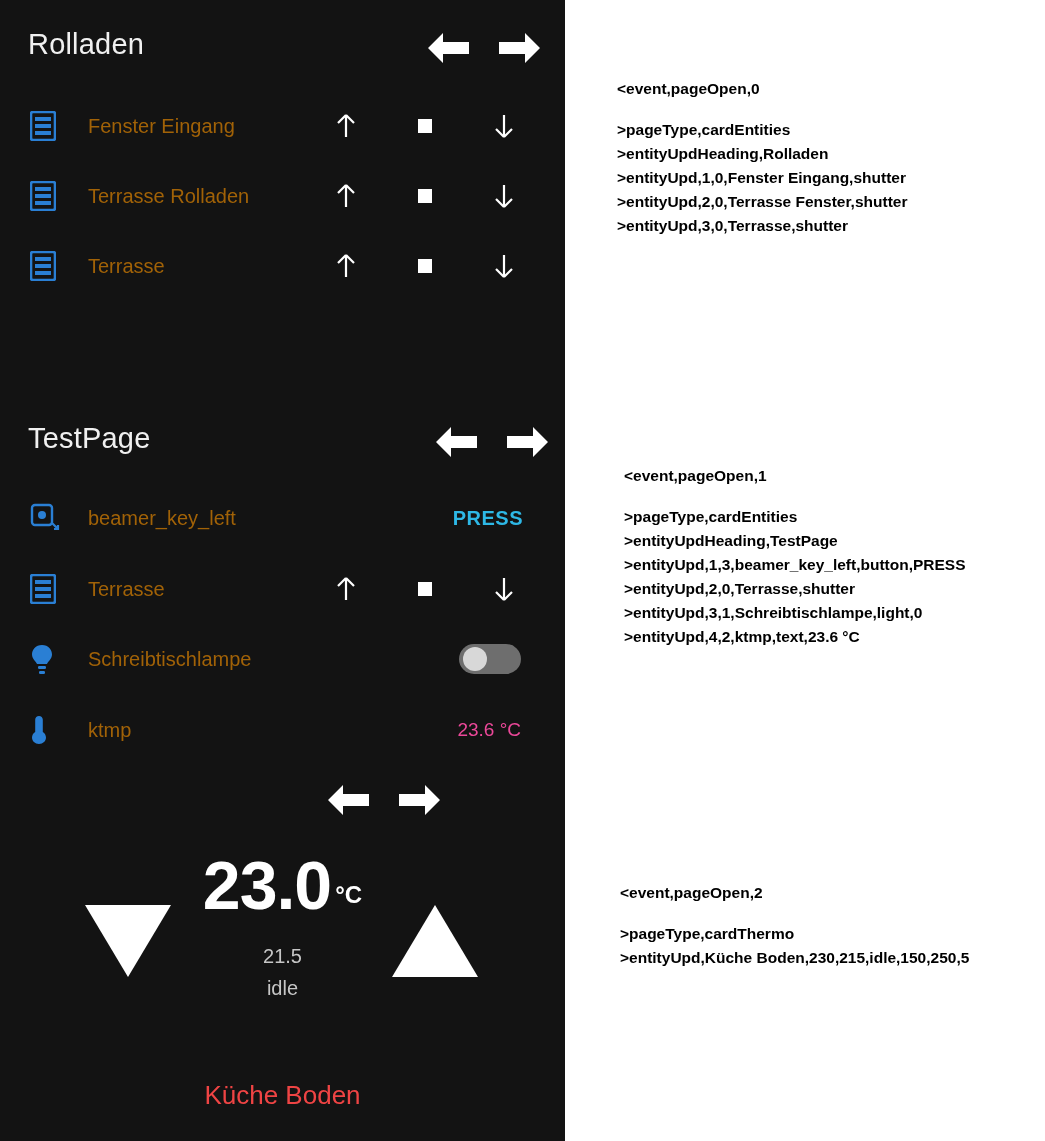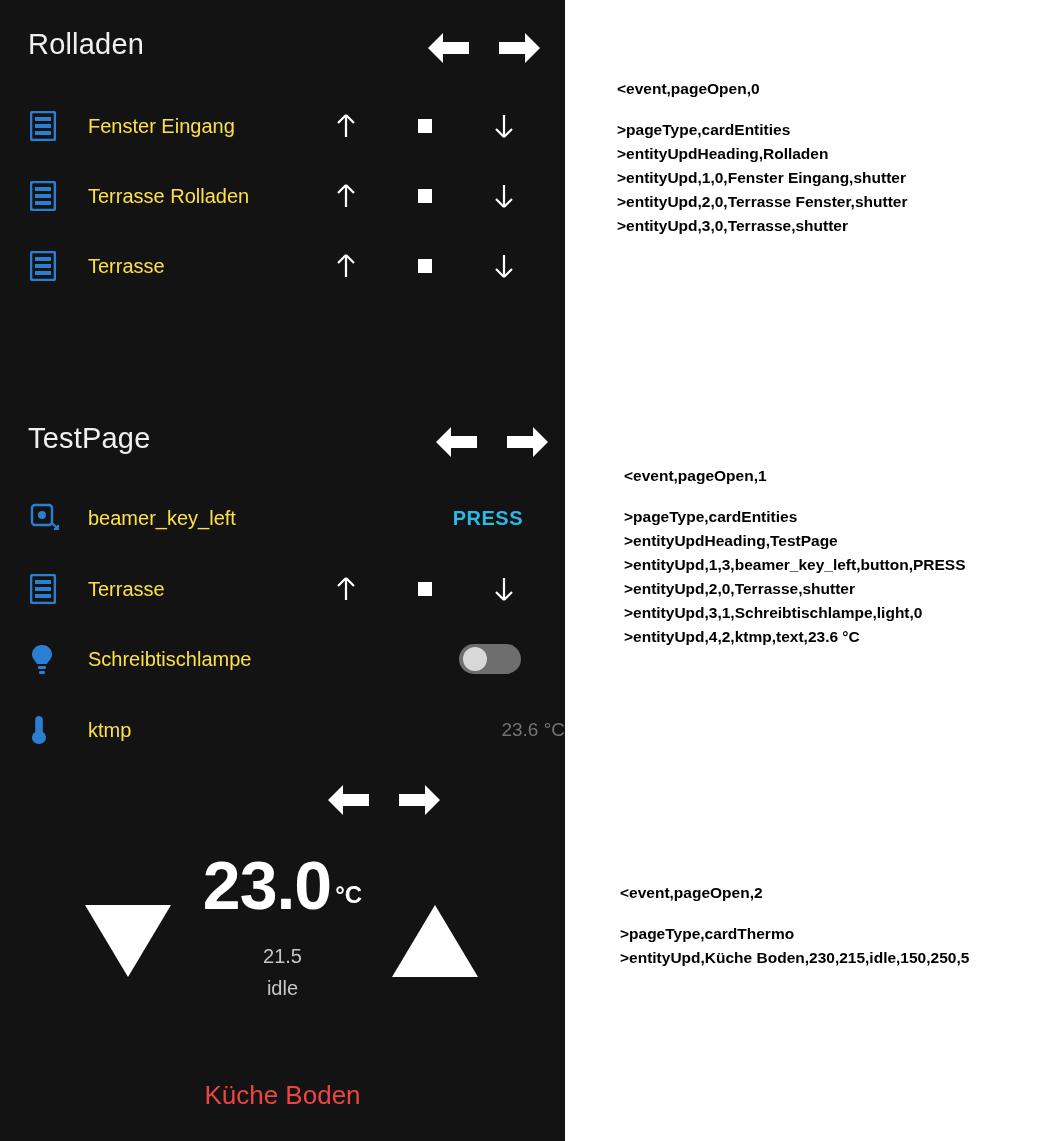--- a/index.html
+++ b/index.html
@@ -69,21 +69,21 @@
   .ent-icon {
     width: 58px;
     min-width: 58px;
     margin-left: 30px;
     display: flex;
     align-items: center;
     justify-content: flex-start;
   }
   .ent-name {
     font-size: 20px;
-    color: #fde047;
+    color: #a16207;
     flex: 1;
     white-space: nowrap;
   }
   .shutter-ctrls {
     display: flex;
     align-items: center;
     width: 200px;
     justify-content: space-between;
     margin-right: 40px;
   }
@@ -95,22 +95,23 @@
     justify-content: center;
   }
   .press-label {
     color: #2eb8e6;
     font-size: 20px;
     font-weight: bold;
     margin-right: 42px;
     letter-spacing: .5px;
   }
   .text-value {
-    color: #737373;
+    color: #ec4899;
     font-size: 19px;
+    margin-right: 44px;
   }
   .toggle {
     width: 62px;
     height: 30px;
     border-radius: 16px;
     background: #6e6e6e;
     margin-right: 44px;
     position: relative;
   }
   .toggle .knob {

